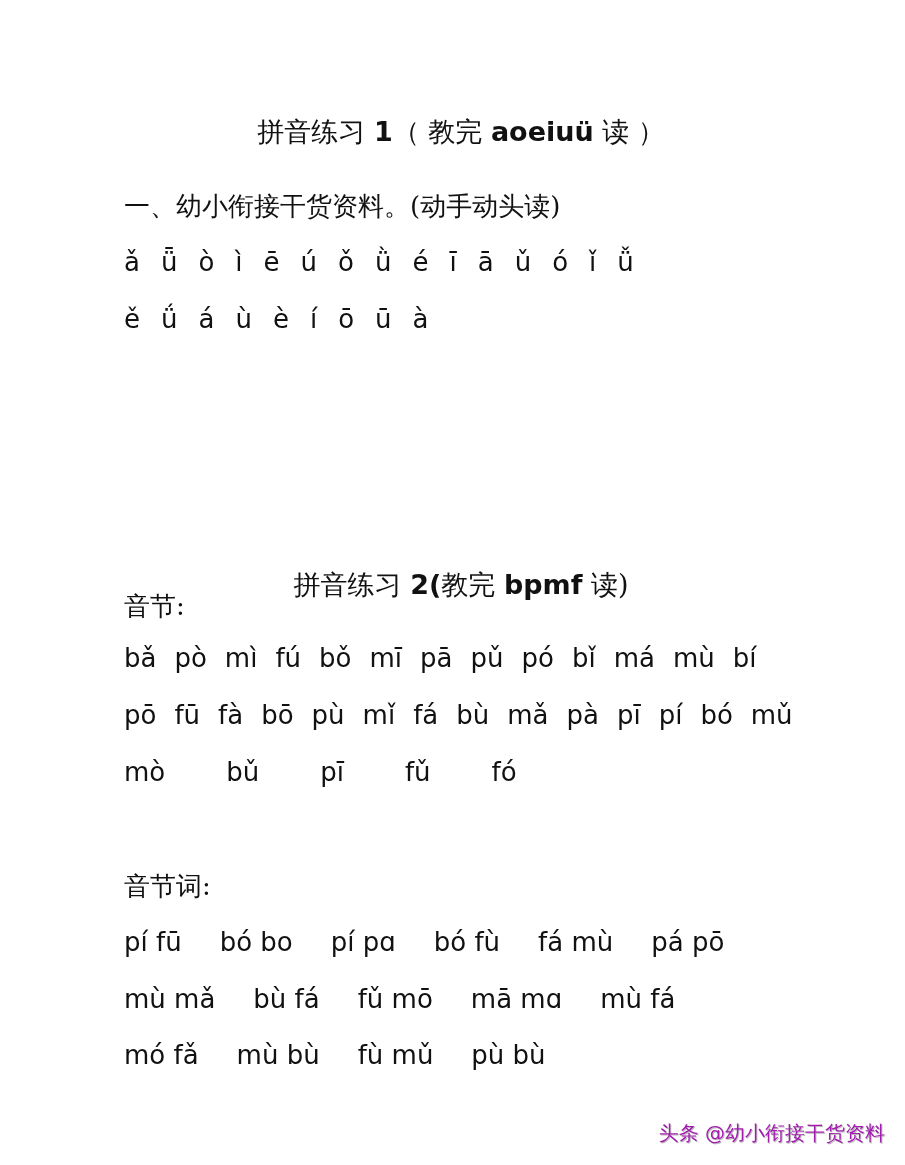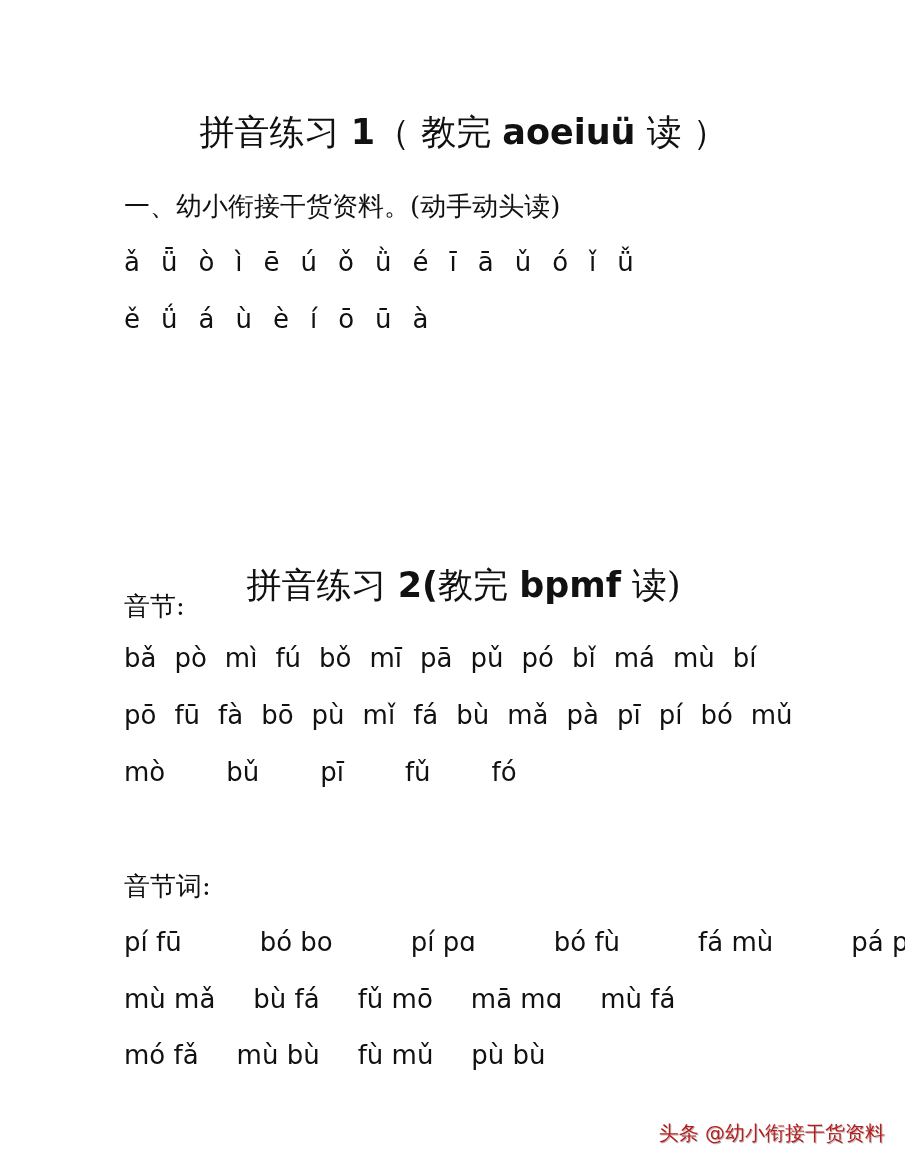--- a/index.html
+++ b/index.html
@@ -13,21 +13,21 @@
       position: relative;
       overflow: hidden;
       color: #111111;
     }
     .title {
       position: absolute;
       left: 0;
       width: 905px;
       text-align: center;
       font-family: "DejaVu Serif", serif;
-      font-size: 35px;
+      font-size: 27px;
       line-height: 40px;
       white-space: pre;
     }
     .title .bold {
       font-family: "DejaVu Sans", sans-serif;
       font-weight: bold;
     }
     .cjk-line {
       position: absolute;
       left: 124px;
@@ -49,21 +49,21 @@
     .pinyin-line span {
       display: inline-block;
     }
     .watermark {
       position: absolute;
       right: 20px;
       top: 1118px;
       font-family: "DejaVu Sans", sans-serif;
       font-size: 20px;
       line-height: 30px;
-      color: #b91c1c;
+      color: #a21caf;
       text-shadow: 1px 1px 0 #bbbbbb;
       white-space: pre;
     }
   </style>
 </head>
 <body>
 
 <div class="title" style="top:72px;">
   <span>拼音练习 </span><span class="bold">1</span><span>（ 教完 </span><span class="bold">aoeiuü</span><span> 读 ）</span>
 </div>
@@ -78,17 +78,17 @@
 </div>
 
 <div class="cjk-line" style="top:586px;">音节:</div>
 
 <div class="pinyin-line" style="top:638px;" id="syl-row-0"><span style="margin-right: 18px;">bǎ</span><span style="margin-right: 18px;">pò</span><span style="margin-right: 18px;">mì</span><span style="margin-right: 18px;">fú</span><span style="margin-right: 18px;">bǒ</span><span style="margin-right: 18px;">mī</span><span style="margin-right: 18px;">pā</span><span style="margin-right: 18px;">pǔ</span><span style="margin-right: 18px;">pó</span><span style="margin-right: 18px;">bǐ</span><span style="margin-right: 18px;">má</span><span style="margin-right: 18px;">mù</span><span>bí</span></div>
 <div class="pinyin-line" style="top:695px;" id="syl-row-1"><span style="margin-right: 18px;">pō</span><span style="margin-right: 18px;">fū</span><span style="margin-right: 18px;">fà</span><span style="margin-right: 18px;">bō</span><span style="margin-right: 18px;">pù</span><span style="margin-right: 18px;">mǐ</span><span style="margin-right: 18px;">fá</span><span style="margin-right: 18px;">bù</span><span style="margin-right: 18px;">mǎ</span><span style="margin-right: 18px;">pà</span><span style="margin-right: 18px;">pī</span><span style="margin-right: 18px;">pí</span><span style="margin-right: 18px;">bó</span><span>mǔ</span></div>
 <div class="pinyin-line" style="top:752px;gap:43px;" id="syl-row-2"><span style="margin-right: 18px;">mò</span><span style="margin-right: 18px;">bǔ</span><span style="margin-right: 18px;">pī</span><span style="margin-right: 18px;">fǔ</span><span>fó</span></div>
 
 <div class="cjk-line" style="top:866px;">音节词:</div>
 
-<div class="pinyin-line" style="top:922px;gap:40px;" id="word-row-0"><span style="margin-right: 38px;">pí fū</span><span style="margin-right: 38px;">bó bo</span><span style="margin-right: 38px;">pí pɑ</span><span style="margin-right: 38px; text-align: center;">bó fù</span><span style="margin-right: 38px;">fá mù</span><span>pá pō</span></div>
+<div class="pinyin-line" style="top:922px;" id="word-row-0"><span style="margin-right: 38px;">pí fū</span><span style="margin-right: 38px;">bó bo</span><span style="margin-right: 38px;">pí pɑ</span><span style="margin-right: 38px; text-align: center;">bó fù</span><span style="margin-right: 38px;">fá mù</span><span>pá pō</span></div>
 <div class="pinyin-line" style="top:979px;" id="word-row-1"><span style="margin-right: 38px;">mù mǎ</span><span style="margin-right: 38px;">bù fá</span><span style="margin-right: 38px;">fǔ mō</span><span style="margin-right: 38px;">mā mɑ</span><span>mù fá</span></div>
 <div class="pinyin-line" style="top:1035px;" id="word-row-2"><span style="margin-right: 38px;">mó fǎ</span><span style="margin-right: 38px;">mù bù</span><span style="margin-right: 38px;">fù mǔ</span><span>pù bù</span></div>
 
 <div class="watermark">头条 @幼小衔接干货资料</div>
 
 </body></html>

